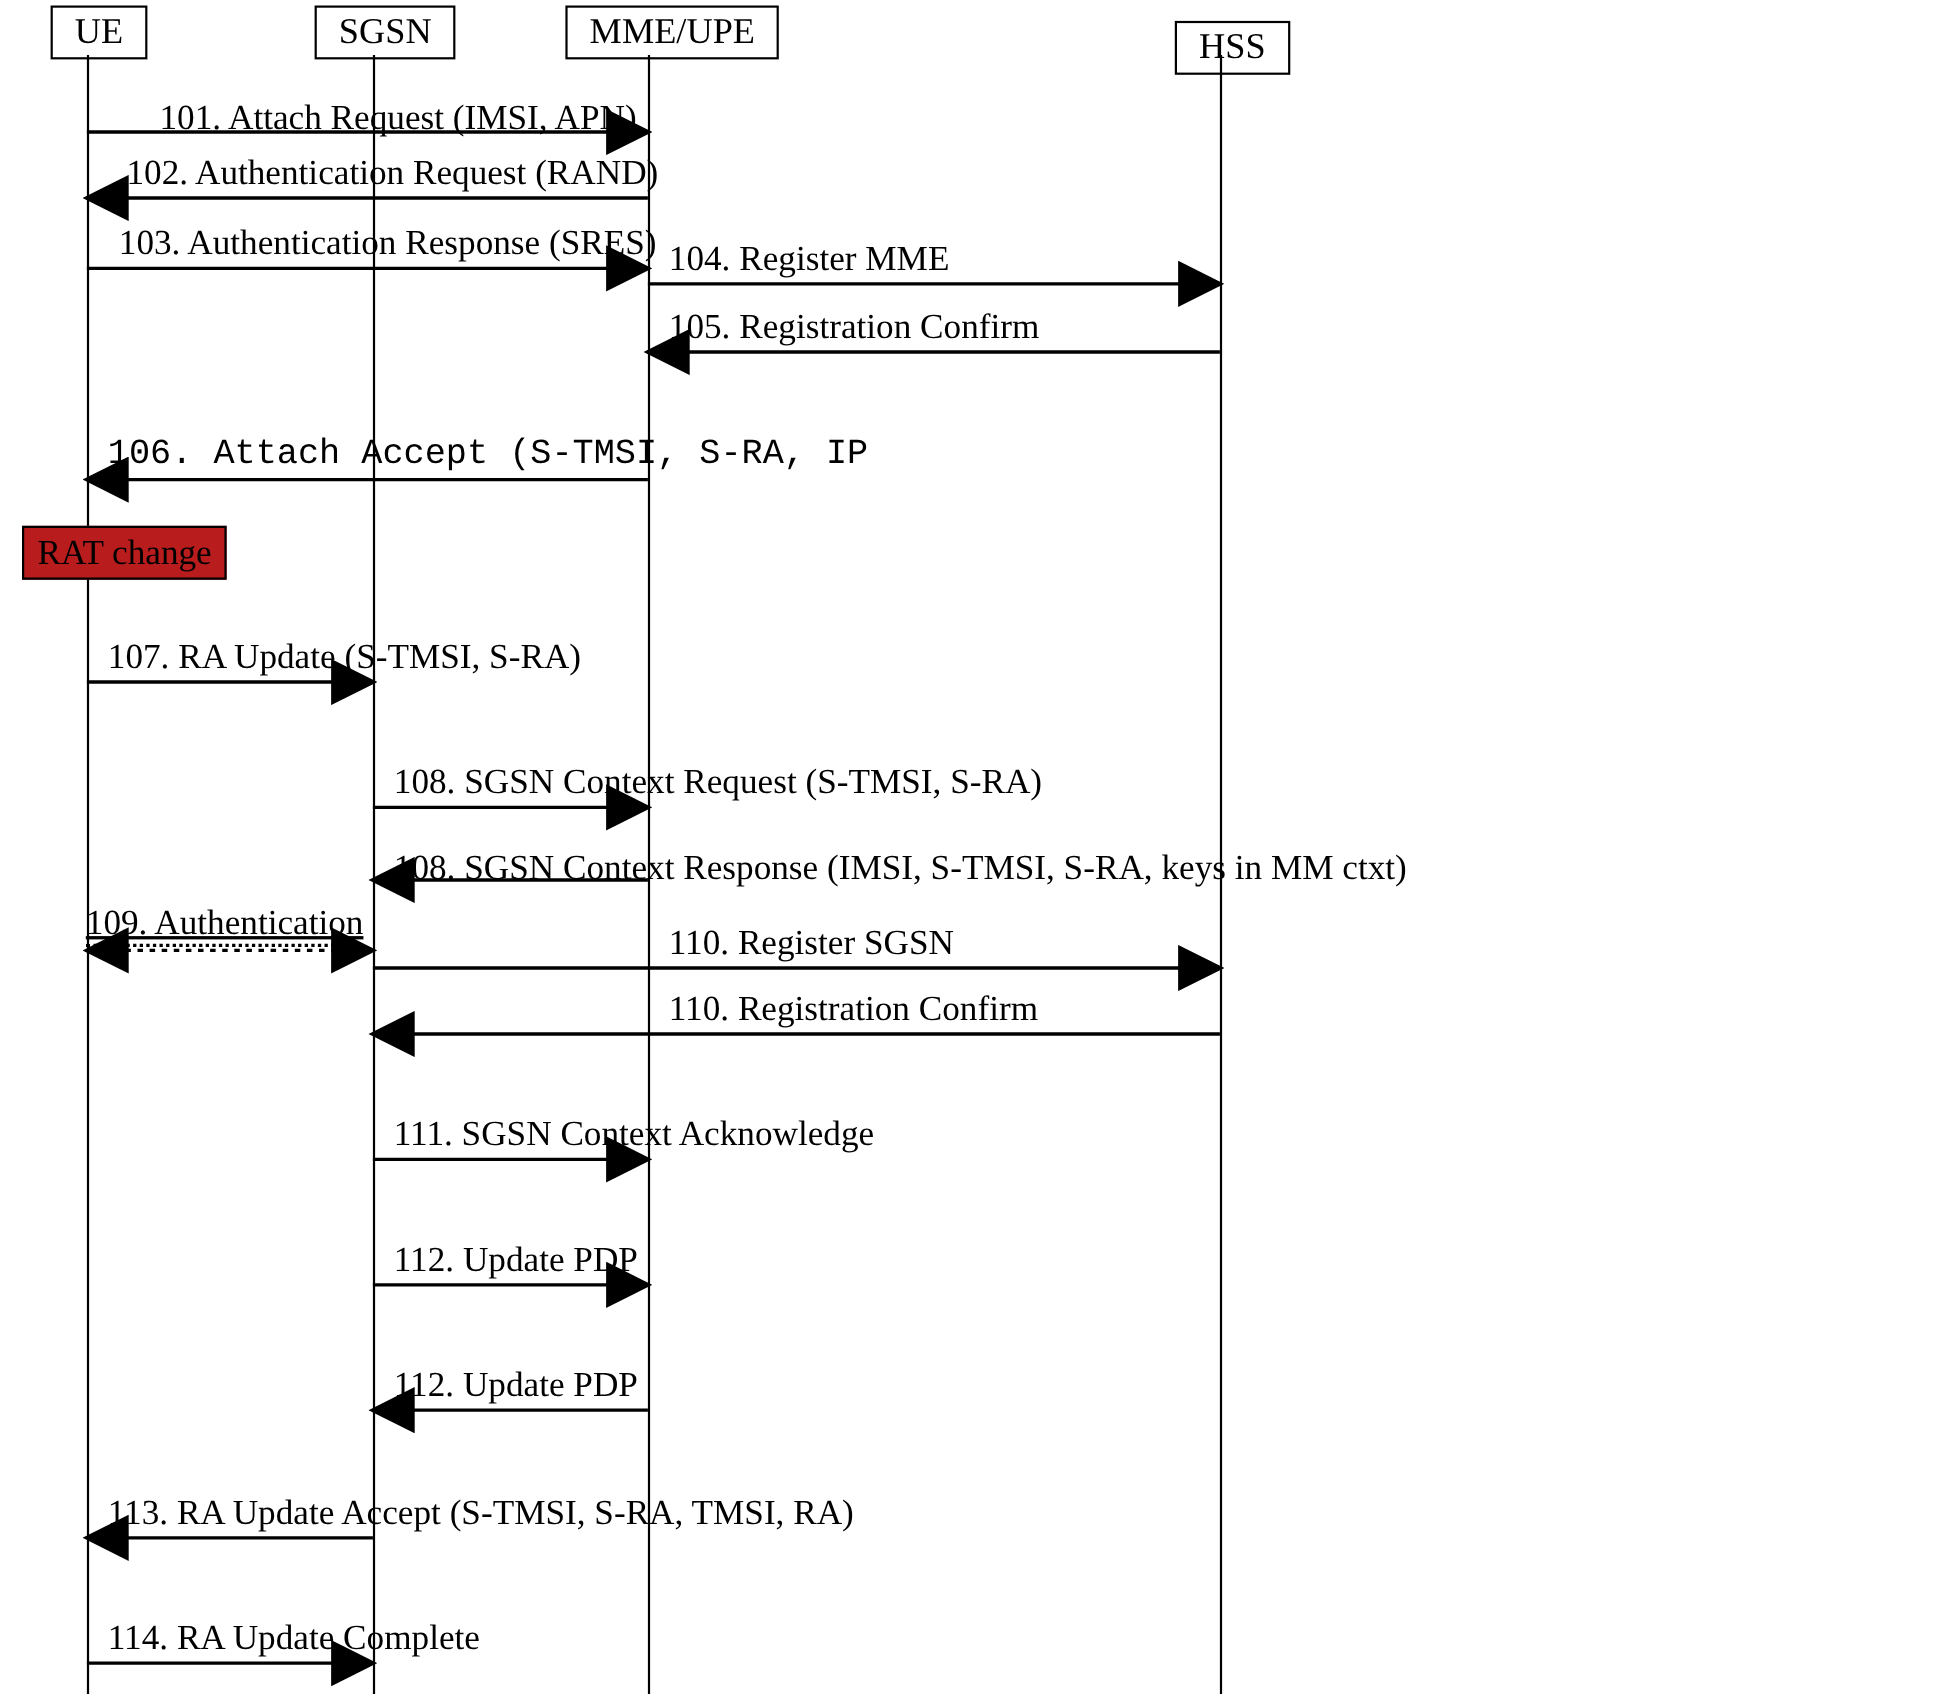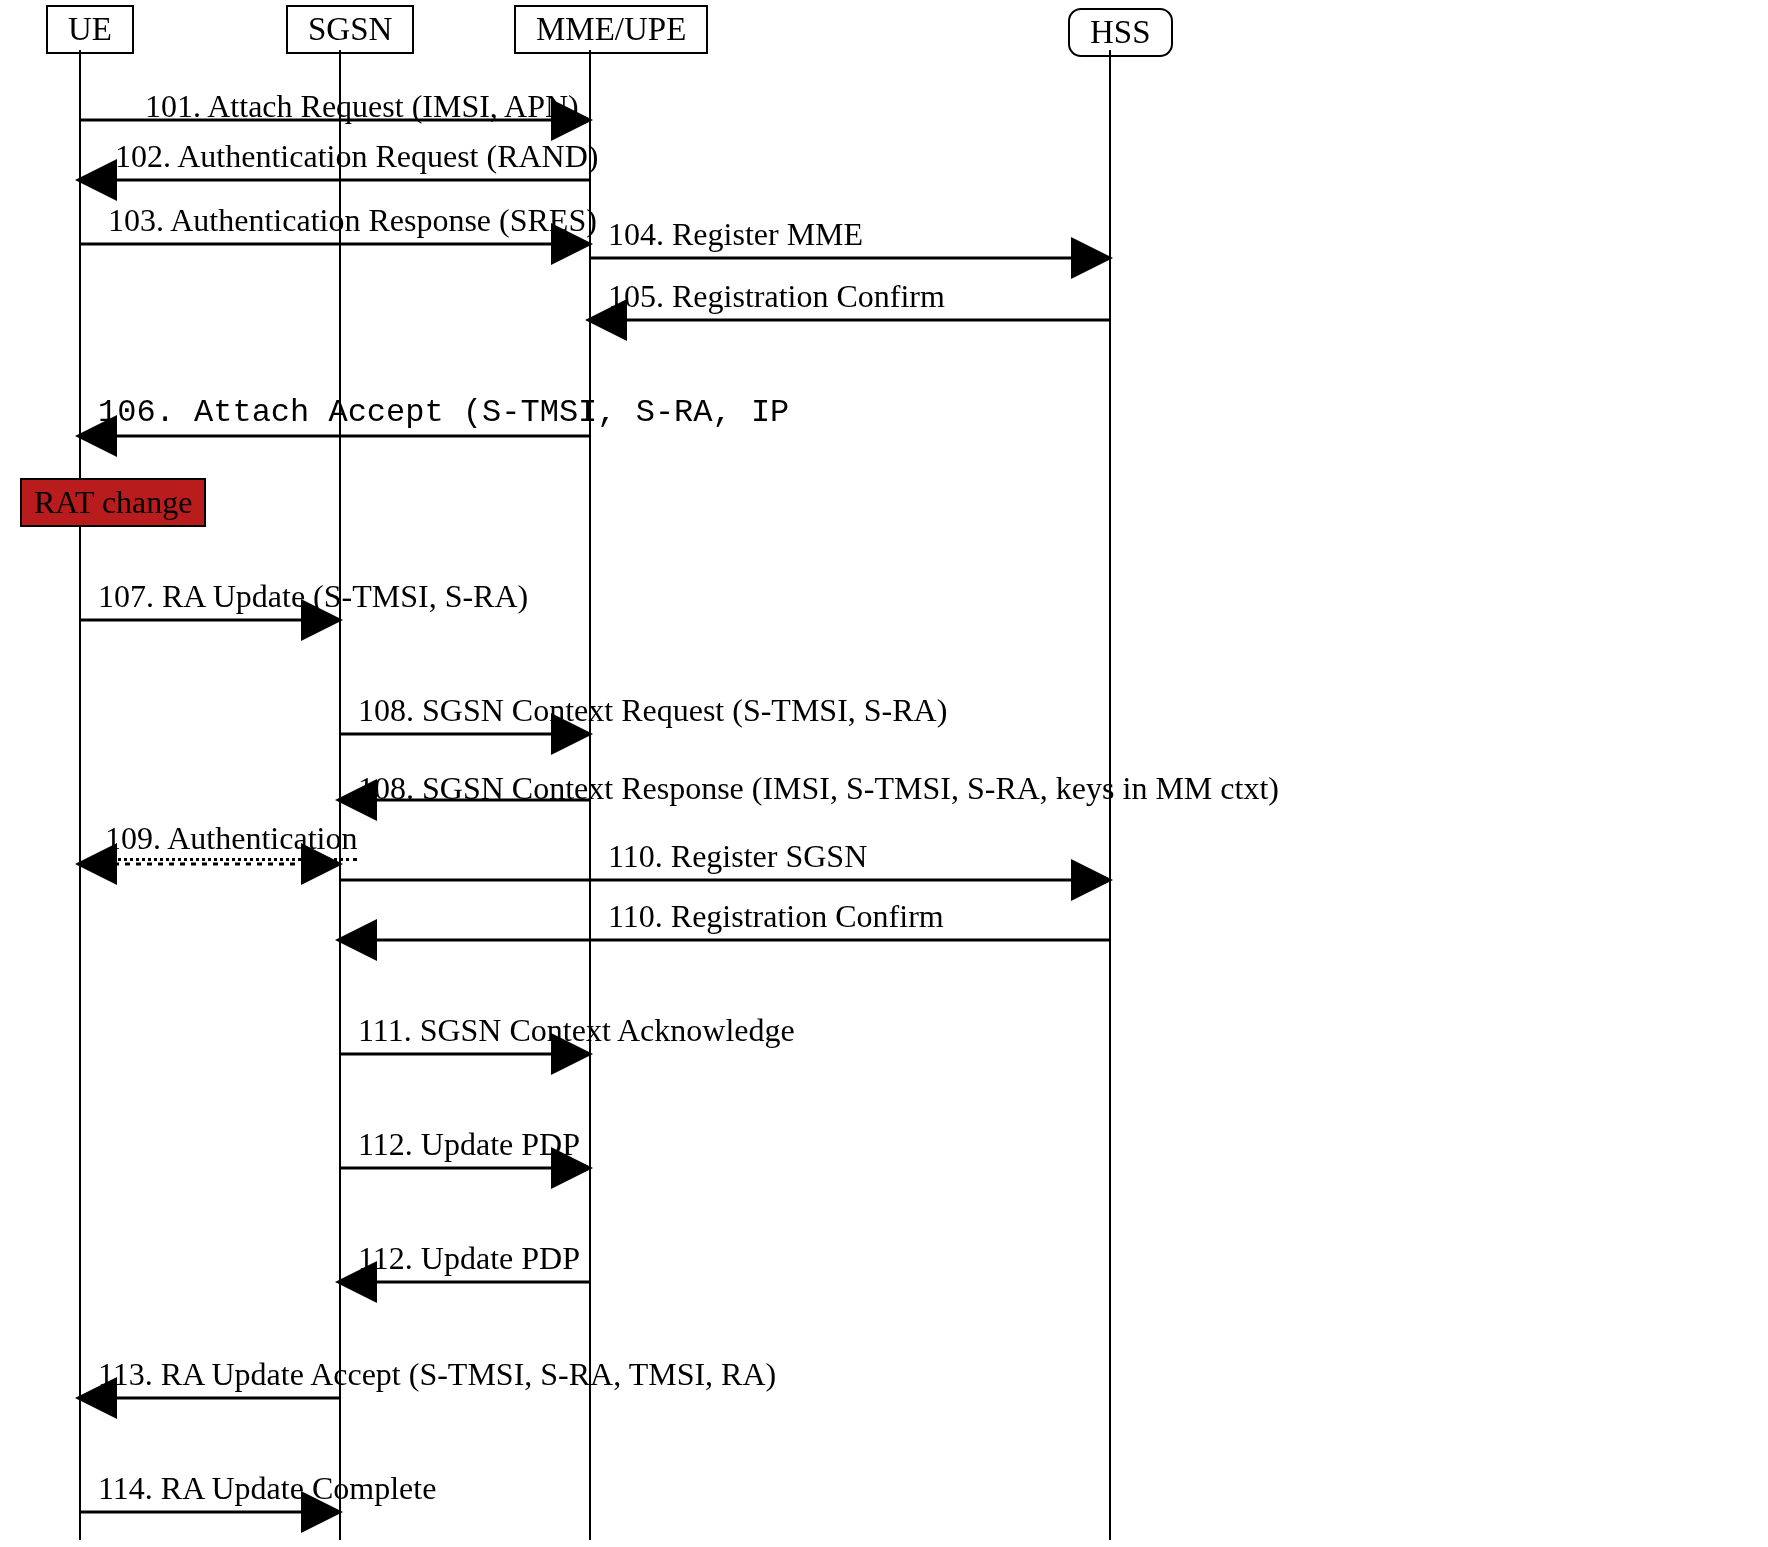--- a/index.html
+++ b/index.html
@@ -47,21 +47,21 @@
   </style>
 </head>
 <body>
 
 
 
 
 <div class="participant-box" style="left:46px; top:5px;">UE</div>
 <div class="participant-box" style="left:286px; top:5px;">SGSN</div>
 <div class="participant-box" style="left:514px; top:5px;">MME/UPE</div>
-<div class="participant-box" style="left:1068px; top:8px;border-radius:13px;">HSS</div>
+<div class="participant-box" style="left:1068px; top:19px;">HSS</div>
 
 
 <div class="lifeline" style="left:79px; height:1490px;"></div>
 <div class="lifeline" style="left:339px; height:1490px;"></div>
 <div class="lifeline" style="left:589px; height:1490px;"></div>
 <div class="lifeline" style="left:1109px; height:1490px;"></div>
 
 
 <div class="rat-box" style="left:20px; top:478px;">RAT change</div>
 
@@ -131,21 +131,21 @@
   <line x1="0" y1="2" x2="248" y2="2" stroke="black" stroke-width="3" marker-end="url(#arrowR)"></line>
 </svg>
 
 
 <div class="msg-label" style="left:358px; top:758px;margin-top:12px;">108. SGSN Context Response (IMSI, S-TMSI, S-RA, keys in MM ctxt)</div>
 <svg class="arrow" style="left:339px; top:798px;" width="250" height="4">
   <line x1="2" y1="2" x2="250" y2="2" stroke="black" stroke-width="3" marker-start="url(#arrowL)"></line>
 </svg>
 
 
-<div class="msg-label" style="left:105px; top:820px;"><span class="dotted-underline">109. Authentication</span></div>
+<div class="msg-label" style="left:78px; top:820px;text-decoration:underline;"><span class="dotted-underline">109. Authentication</span></div>
 <svg class="arrow" style="left:79px; top:862px;" width="260" height="4">
   <line x1="2" y1="2" x2="258" y2="2" stroke="black" stroke-width="3" stroke-dasharray="5,6" marker-start="url(#arrowLd)" marker-end="url(#arrowRd)"></line>
 </svg>
 
 
 <div class="msg-label" style="left:608px; top:838px;">110. Register SGSN</div>
 <svg class="arrow" style="left:339px; top:878px;" width="770" height="4">
   <line x1="0" y1="2" x2="768" y2="2" stroke="black" stroke-width="3" marker-end="url(#arrowR)"></line>
 </svg>
 

